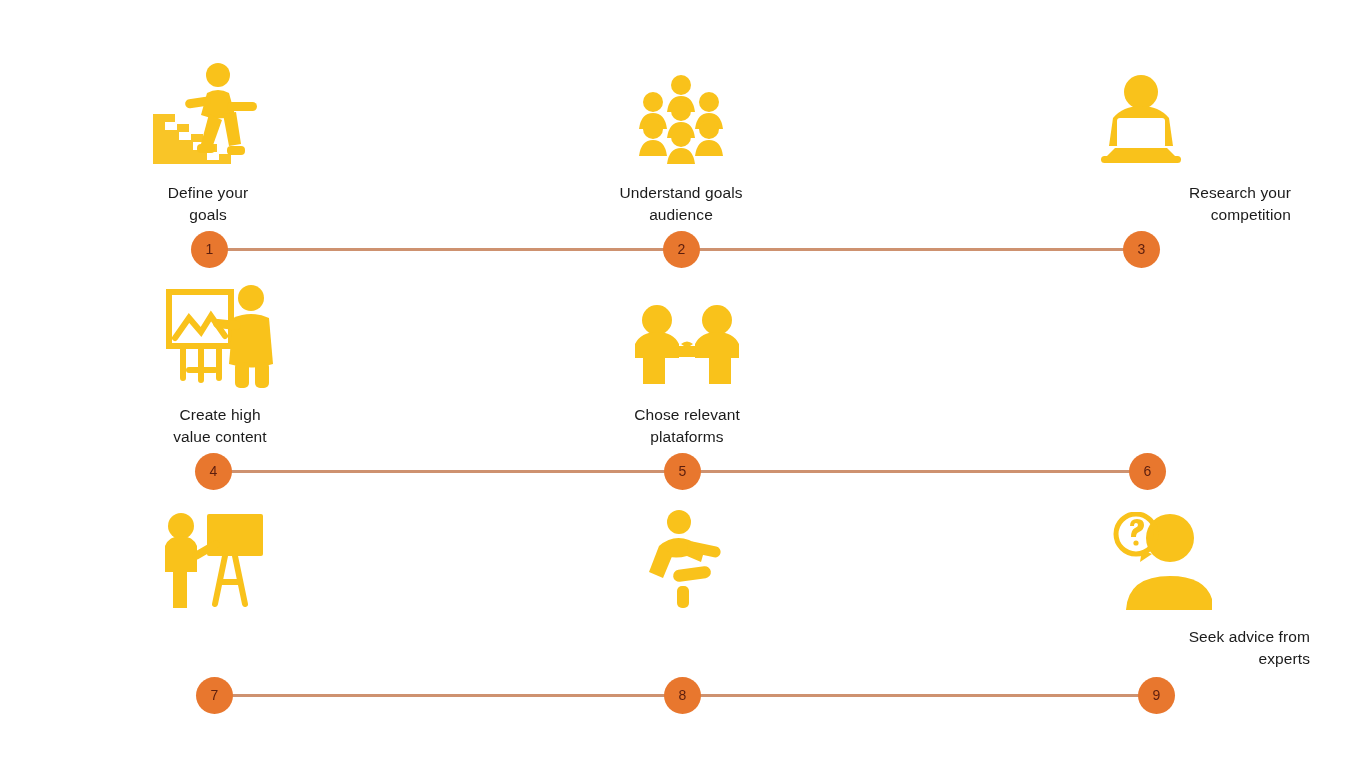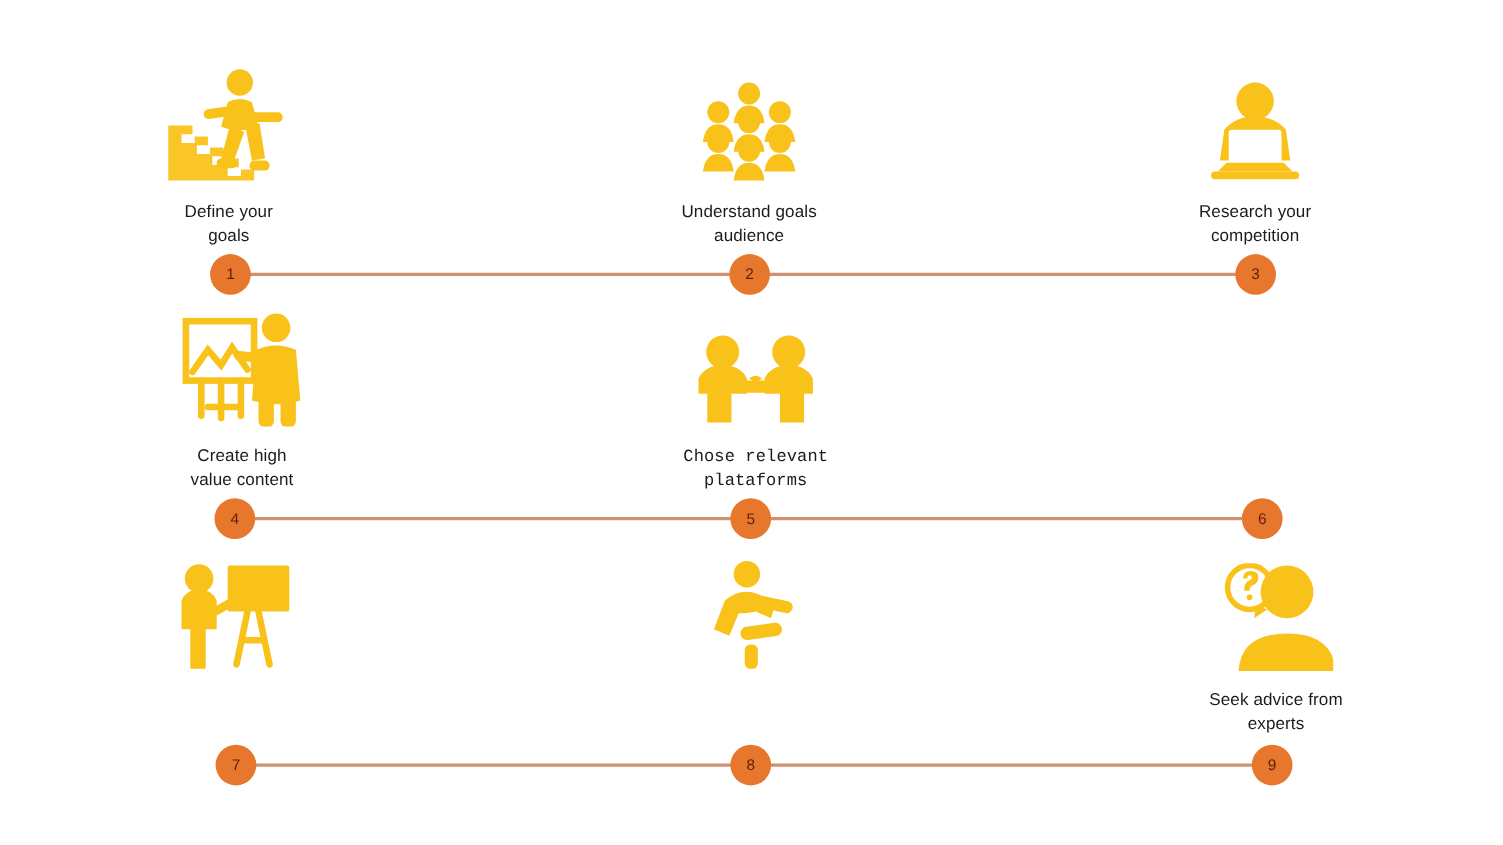--- a/index.html
+++ b/index.html
@@ -44,28 +44,28 @@
   .rail-3 { left: 218px; width: 940px; top: 192px; }
 
   
   .cell {
     position: absolute;
     width: 300px;
     text-align: center;
   }
   .cell.c1 { left: 58px; }
   .cell.c2 { left: 532px; }
-  .cell.c3 { left: 992px; }
+  .cell.c3 { left: 992px; text-align: right; }
 
   .row-1 .cell.c1 { left: 58px; }
   .row-1 .cell.c2 { left: 531px; }
   .row-1 .cell.c3 { left: 991px; }
 
   .row-2 .cell.c1 { left: 70px; }
-  .row-2 .cell.c2 { left: 537px; font-family: Liberation Mono, monospace; }
+  .row-2 .cell.c2 { left: 537px; }
   .row-2 .cell.c3 { left: 991px; }
 
   .row-3 .cell.c1 { left: 66px; }
   .row-3 .cell.c2 { left: 541px; }
   .row-3 .cell.c3 { left: 1010px; }
 
   .icon-wrap {
     height: 108px;
     display: flex;
     align-items: flex-end;

